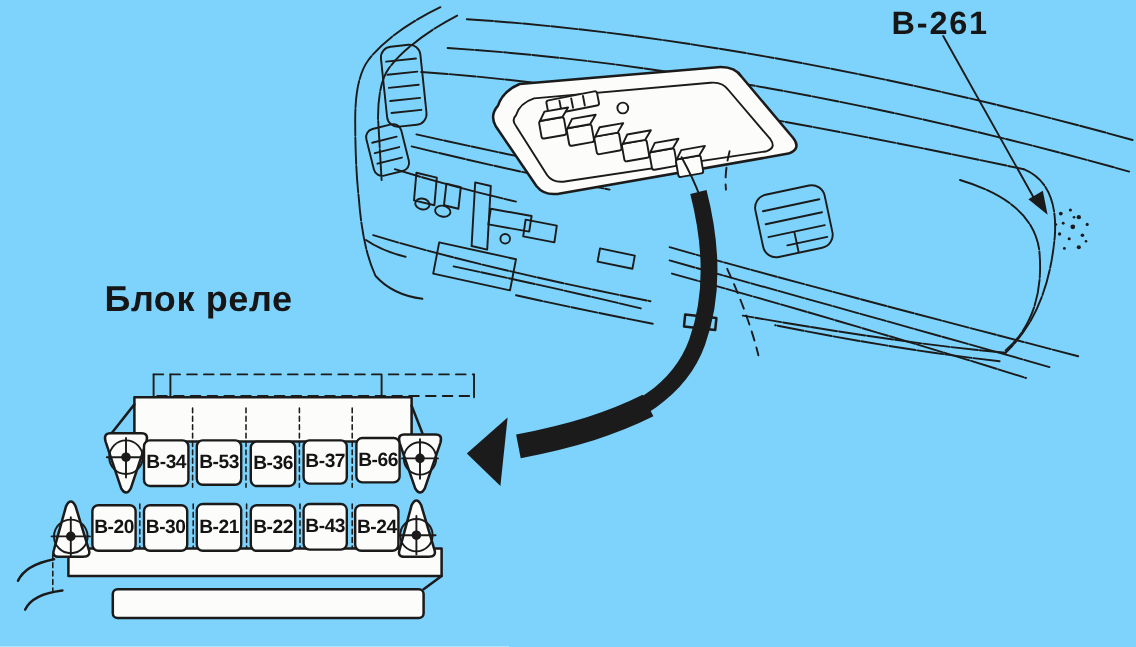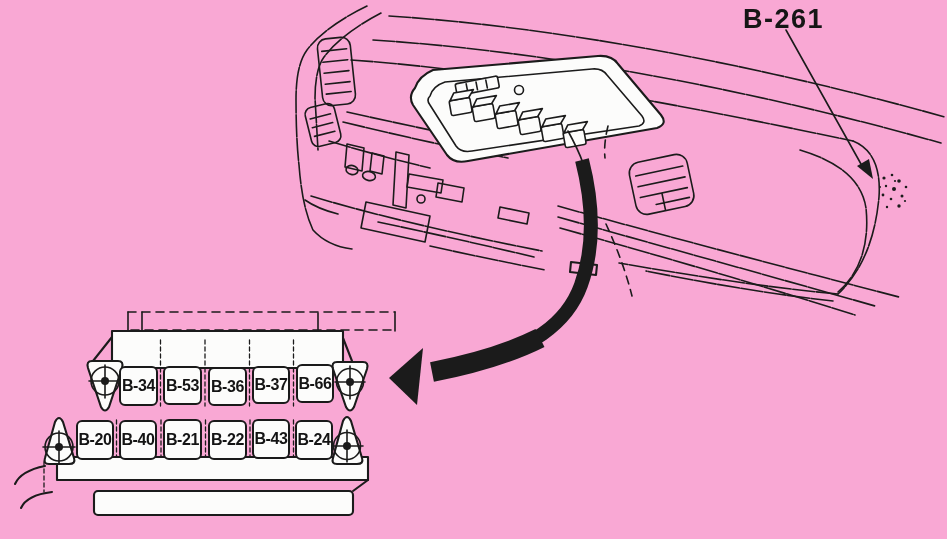--- a/index.html
+++ b/index.html
@@ -1,18 +1,18 @@
 <!DOCTYPE html>
 <html><head>
 <meta charset="utf-8">
 <style>
   html,body{margin:0;padding:0;background:#ffffff;}
   .page{
     position:relative;width:947px;height:539px;overflow:hidden;
-    background:#f9a8d4;font-family:"Liberation Sans","DejaVu Sans",sans-serif;
+    background:#7dd3fc;font-family:"Liberation Sans","DejaVu Sans",sans-serif;
   }
   .art{position:absolute;left:0;top:0;}
   .lbl{position:absolute;color:#161616;font-weight:700;white-space:nowrap;}
   .b261{left:743px;top:4px;font-size:27px;letter-spacing:1.5px;}
   .cap1{left:87px;top:233px;font-size:30px;letter-spacing:.5px;}
   .cap2{left:59px;top:265px;font-size:30px;letter-spacing:.5px;}
   .relay{
     position:absolute;border:2.2px solid #1a1a1a;border-radius:6px;
     background:#fcfcfb;display:flex;align-items:center;justify-content:center;
     color:#141414;font-weight:700;font-size:16px;letter-spacing:-.4px;
@@ -192,20 +192,21 @@
 
   <g>
     <path class="s" d="M 568 131 C 574 142 579 152 583 163" stroke-width="3"></path>
     <path d="M 582 160 C 593 203 595 246 581 285 C 567 324 531 349 466 366" stroke="#1b1b1b" fill="none" stroke-width="14" stroke-linecap="butt"></path>
     <path d="M 540 338 C 510 353 478 363 432 372" stroke="#1b1b1b" fill="none" stroke-width="20" stroke-linecap="butt"></path>
     <polygon class="fill" points="389,378 423,348 417,405"></polygon>
   </g>
 </svg>
 
 <div class="lbl b261">B-261</div>
+<div class="lbl cap1">Блок реле</div>
 
 <div class="relay" style="left:119px;top:366px;width:35px;height:36px">
   <span>B-34</span>
     </div>
 <div class="relay" style="left:163px;top:366px;width:35px;height:35px">
   <span>B-53</span>
     </div>
 <div class="relay" style="left:208px;top:367px;width:35px;height:35px">
   <span>B-36</span>
     </div>
@@ -213,21 +214,21 @@
   <span>B-37</span>
     </div>
 <div class="relay" style="left:296px;top:364px;width:34px;height:35px">
   <span>B-66</span>
     </div>
 
 <div class="relay" style="left:76px;top:420px;width:34px;height:36px">
   <span>B-20</span>
     </div>
 <div class="relay" style="left:119px;top:420px;width:34px;height:36px">
-  <span>B-40</span>
+  <span>B-30</span>
     </div>
 <div class="relay" style="left:163px;top:419px;width:35px;height:37px">
   <span>B-21</span>
     </div>
 <div class="relay" style="left:208px;top:420px;width:35px;height:36px">
   <span>B-22</span>
     </div>
 <div class="relay" style="left:252px;top:419px;width:34px;height:36px">
   <span>B-43</span>
     </div>

